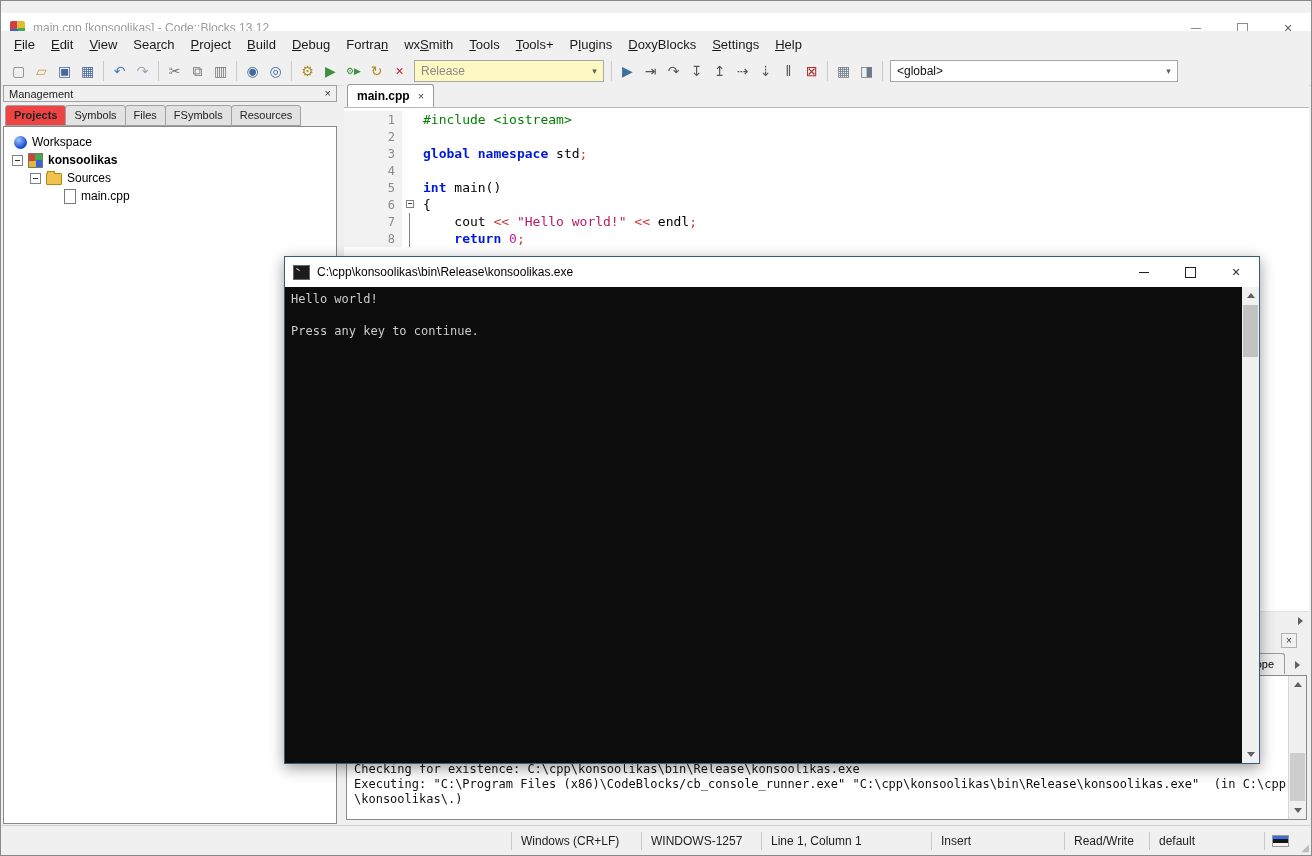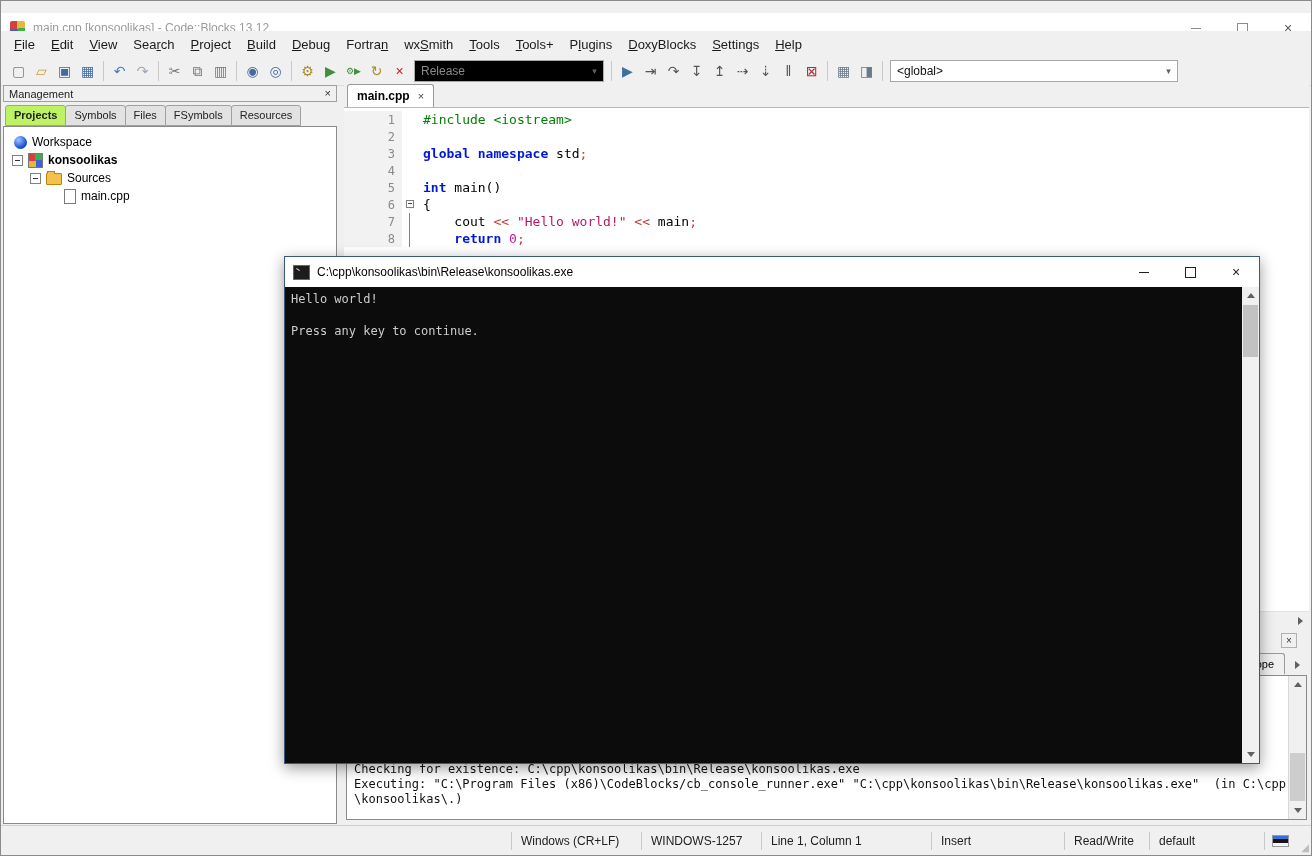--- a/index.html
+++ b/index.html
@@ -14,29 +14,29 @@
   .cap-btn .maxbox{width:9px;height:9px;border:1px solid #8c8c8c;}
   .cap-btn.close{color:#555;}
   
   .menubar{position:absolute;top:30px;left:0;right:0;height:26px;display:flex;align-items:center;padding-left:5px;font-size:13px;color:#1a1a1a;background:#f0f0f0;}
   .menu-item{padding:4px 8px;white-space:nowrap;}
   
   .toolbar{position:absolute;top:56px;left:0;right:0;height:28px;display:flex;align-items:center;padding:0 6px;background:#f0f0f0;border-bottom:1px solid #dcdcdc;}
   .tb-btn{width:23px;height:22px;display:flex;align-items:center;justify-content:center;font-size:14px;cursor:default;}
   .tb-sep{width:1px;height:20px;background:#c9c9c9;margin:0 4px;}
   .tb-combo{height:22px;border:1px solid #a8a8a8;background:#fff;display:flex;align-items:center;font-size:12px;padding-left:6px;margin:0 3px;box-sizing:border-box;color:#111;}
-  .tb-combo.muted{background:#000000;color:#8a8a8a;}
+  .tb-combo.muted{background:#fef9c3;color:#8a8a8a;}
   .combo-arrow{margin-left:auto;width:17px;height:100%;display:flex;align-items:center;justify-content:center;color:#606060;font-size:9px;}
   
   .mgmt{position:absolute;left:2px;top:84px;width:334px;height:739px;}
   .mgmt-header{height:17px;background:#f0f0f0;border:1px solid #a0a0a0;display:flex;align-items:center;font-size:11px;color:#222;padding:0 5px;box-sizing:border-box;}
   .mgmt-close{margin-left:auto;font-size:11px;color:#333;line-height:11px;}
   .mgmt-tabs{height:22px;display:flex;align-items:flex-end;padding-left:2px;margin-top:2px;}
   .mgmt-tab{font-size:11px;padding:3px 8px 4px 8px;border:1px solid #a0a0a0;background:#e2e2e2;color:#222;margin-right:-1px;border-radius:3px 3px 0 0;white-space:nowrap;}
-  .mgmt-tab.active{background:#bef264;font-weight:bold;position:relative;z-index:2;}
+  .mgmt-tab.active{background:#ef4444;font-weight:bold;position:relative;z-index:2;}
   .mgmt-tree{position:absolute;top:41px;left:0;right:0;bottom:0;background:#fff;border:1px solid #8a8a8a;padding-top:6px;box-sizing:border-box;overflow:hidden;}
   .tree-row{height:18px;display:flex;align-items:center;font-size:12px;color:#000;}
   .expander{width:9px;height:9px;border:1px solid #808080;background:#fff;position:relative;margin-right:5px;flex:none;}
   .expander::after{content:"";position:absolute;left:2px;top:4px;width:5px;height:1px;background:#333;}
   .tree-icon{margin-right:5px;flex:none;}
   .icon-workspace{width:13px;height:13px;border-radius:50%;background:radial-gradient(circle at 35% 30%,#9cc6ff,#1b4fd8 65%,#0a2f8c);}
   .icon-project{width:13px;height:13px;background:conic-gradient(#3fae49 0 25%,#3b62d9 0 50%,#e3b93a 0 75%,#d34040 0);border:1px solid #777;}
   .icon-folder{width:14px;height:10px;background:#f2c24e;border:1px solid #b8860b;border-radius:1px;position:relative;margin-top:2px;}
   .icon-folder::before{content:"";position:absolute;top:-3px;left:0;width:6px;height:2px;background:#f2c24e;border:1px solid #b8860b;border-bottom:none;}
   .icon-file{width:10px;height:13px;background:#fff;border:1px solid #7a7a7a;}
@@ -251,21 +251,21 @@
           <div class="ed-code"><span class="tok-kw">int</span><span class="tok-pl"> main()</span></div>
         </div>
         <div class="ed-line">
           <div class="ed-num">6</div>
           <div class="ed-fold fold-minus"></div>
           <div class="ed-code"><span class="tok-pl">{</span></div>
         </div>
         <div class="ed-line">
           <div class="ed-num">7</div>
           <div class="ed-fold fold-line"></div>
-          <div class="ed-code"><span class="tok-pl">    cout </span><span class="tok-op">&lt;&lt; </span><span class="tok-str">"Hello world!"</span><span class="tok-pl"> </span><span class="tok-op">&lt;&lt;</span><span class="tok-pl"> main</span><span class="tok-op">;</span></div>
+          <div class="ed-code"><span class="tok-pl">    cout </span><span class="tok-op">&lt;&lt; </span><span class="tok-str">"Hello world!"</span><span class="tok-pl"> </span><span class="tok-op">&lt;&lt;</span><span class="tok-pl"> endl</span><span class="tok-op">;</span></div>
         </div>
         <div class="ed-line">
           <div class="ed-num">8</div>
           <div class="ed-fold fold-line"></div>
           <div class="ed-code"><span class="tok-pl">    </span><span class="tok-kw">return</span><span class="tok-pl"> </span><span class="tok-num">0</span><span class="tok-op">;</span></div>
         </div>
       </div>
     <div class="ed-hscroll">
       <div class="hs-arrow" style="left:0;">
           <span class="tri-left"></span>

